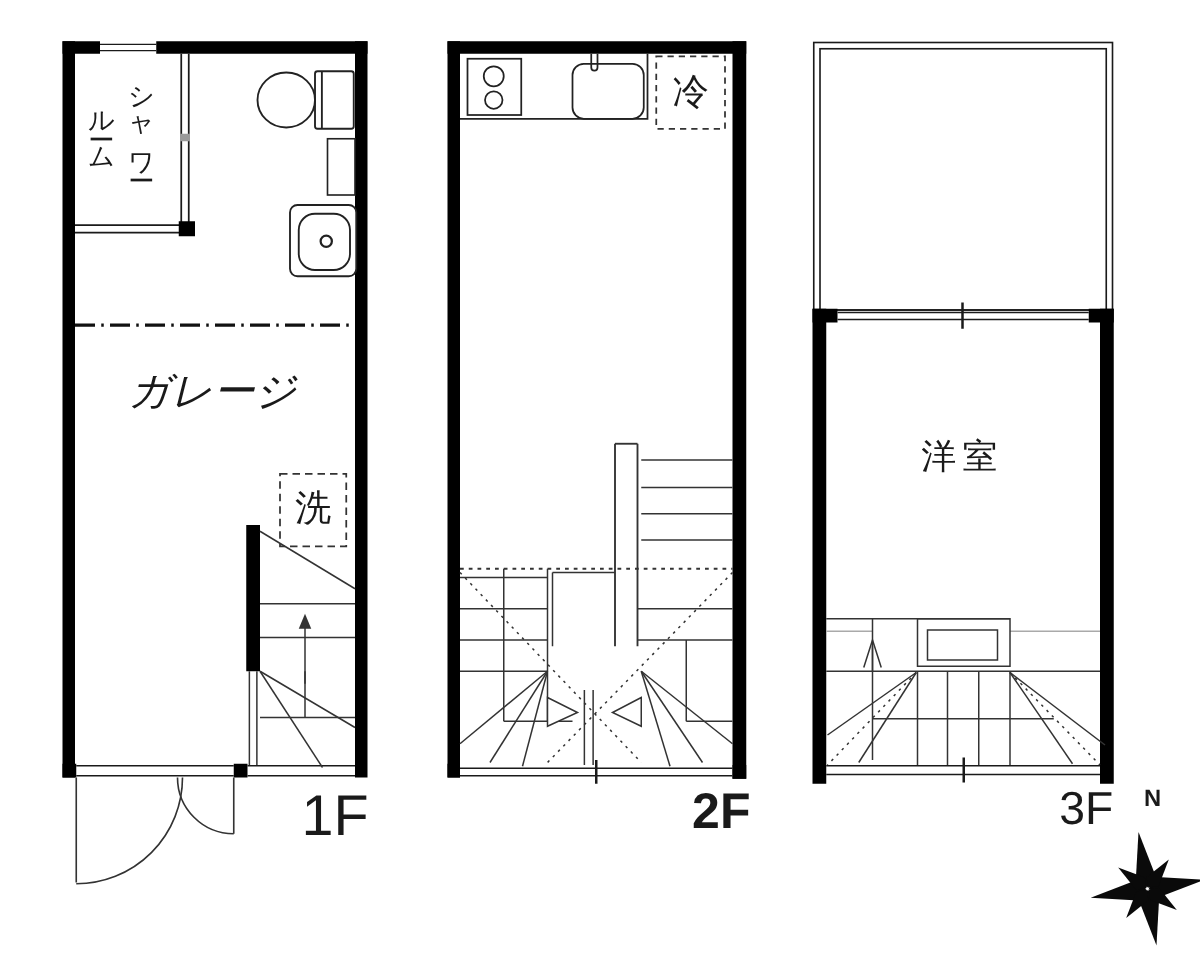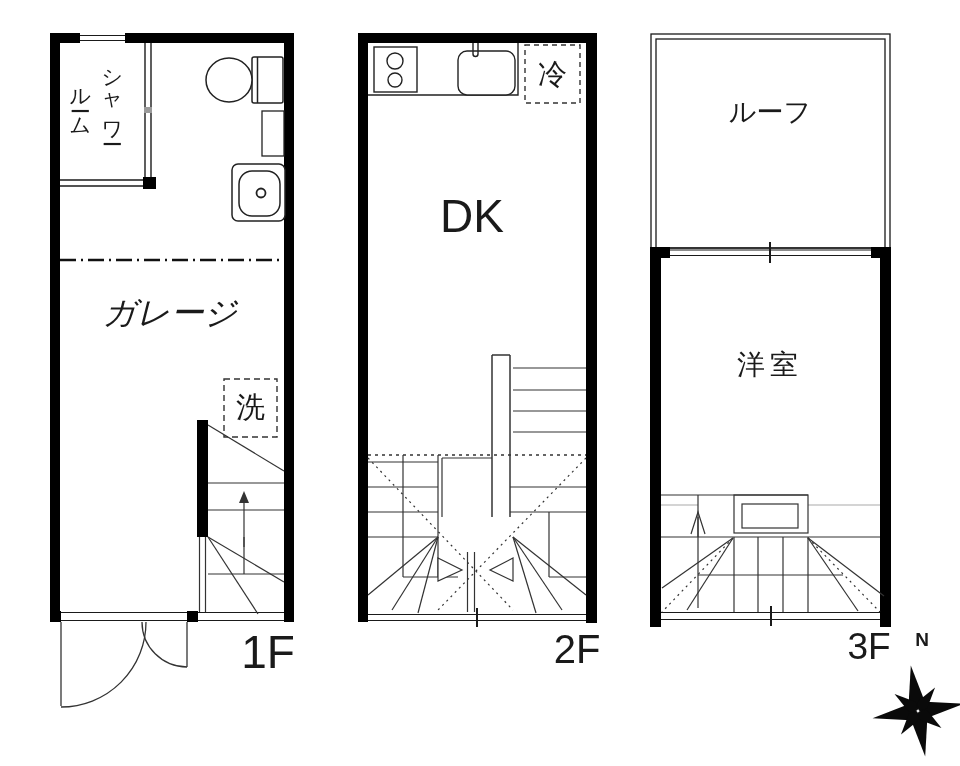--- a/index.html
+++ b/index.html
@@ -235,27 +235,25 @@
   </g>
 </svg>
 
   <div class="lbl vtext" style="left:100px;top:55px;font-size:21px;">シャワー</div>
   <div class="lbl vtext" style="left:68px;top:74px;font-size:21px;">ルーム</div>
 
   <div class="lbl room-big" style="left:100px;top:294px;width:140px;font-style:italic;">ガレージ</div>
 
   <div class="lbl" style="left:224px;top:391px;width:53px;font-size:29px;">洗</div>
 
-  <div class="lbl" style="left:420px;top:190px;width:104px;font-size:46px;">DK</div>
 
   <div class="lbl" style="left:525px;top:58px;width:55px;font-size:29px;">冷</div>
 
 
-  <div class="lbl" style="left:690px;top:97px;width:160px;font-size:27px;">ルーフ</div>
 
   <div class="lbl" style="left:700px;top:349px;width:140px;font-size:28px;letter-spacing:5px;">洋室</div>
 
   <div class="lbl" style="left:237px;top:626px;width:62px;font-size:46px;">1F</div>
-  <div class="lbl" style="left:546px;top:626px;width:62px;font-size:40px;">2F</div>
+  <div class="lbl" style="left:546px;top:626px;width:62px;font-size:40px;font-weight:bold;">2F</div>
   <div class="lbl" style="left:838px;top:626px;width:62px;font-size:37px;">3F</div>
 
   <div class="lbl" style="left:905px;top:629px;width:34px;font-size:19px;font-weight:bold;">N</div>
 </div>
 
 </body></html>

